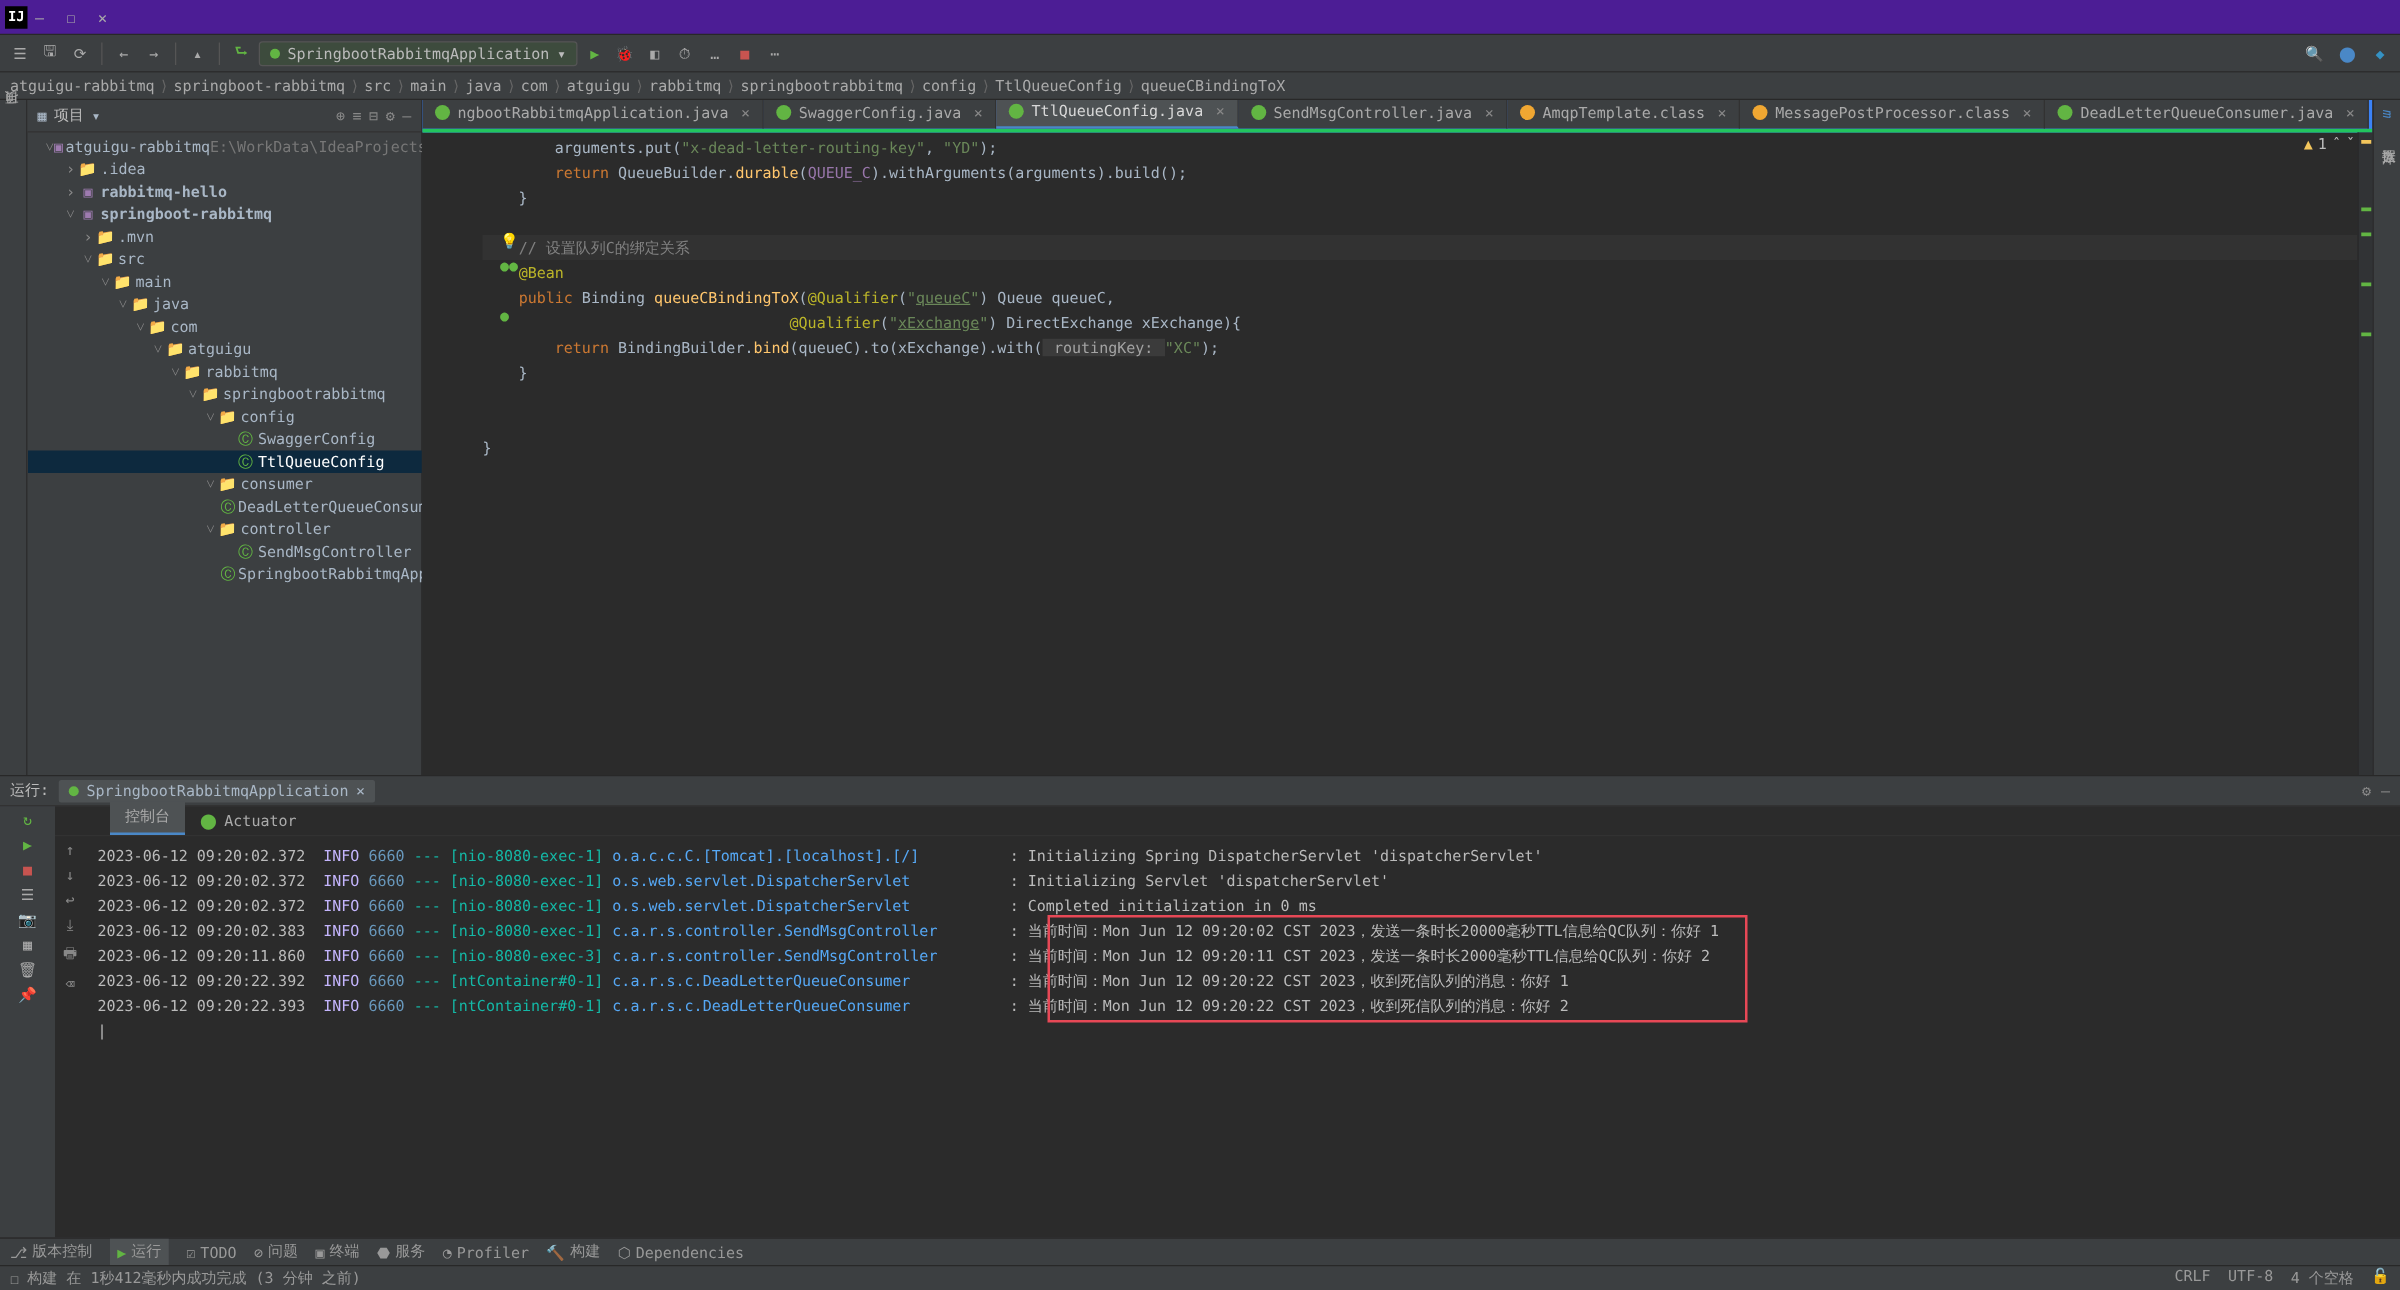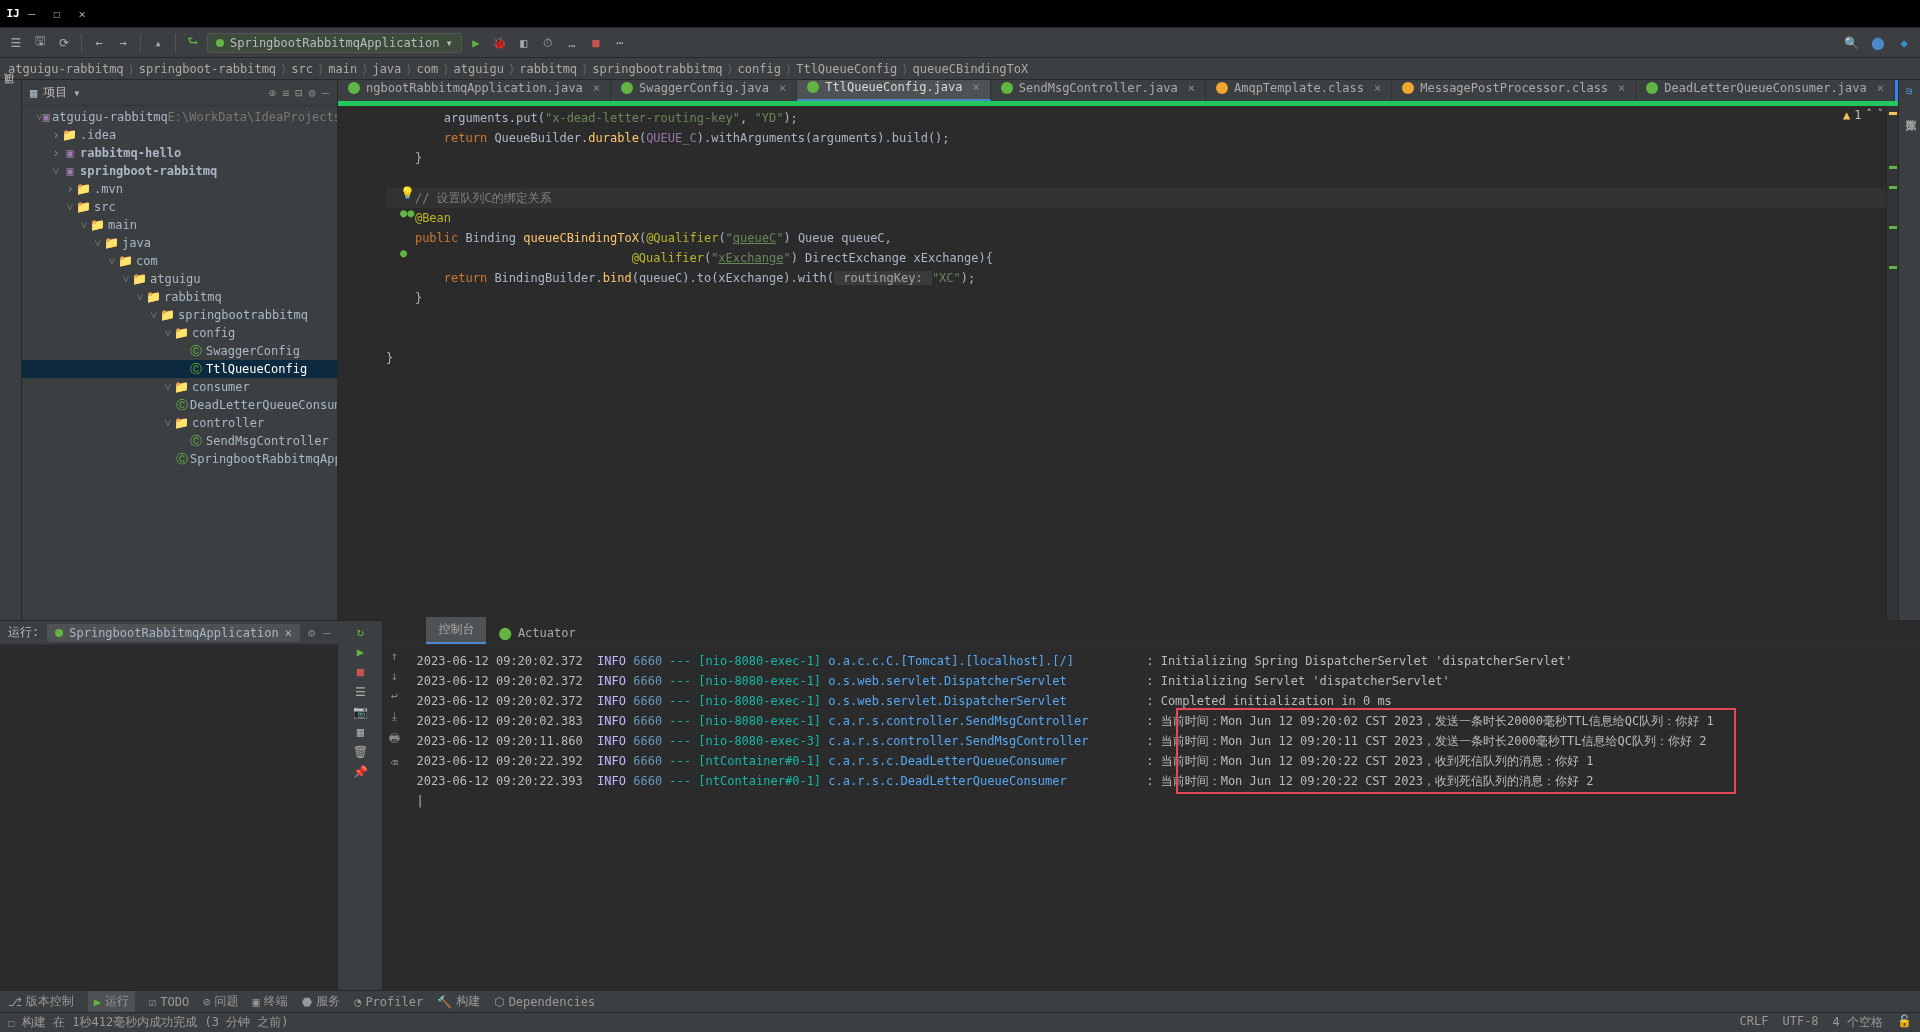--- a/index.html
+++ b/index.html
@@ -1,17 +1,17 @@
 <!DOCTYPE html>
 <html><head>
 <meta charset="utf-8">
 <style>
 *{margin:0;padding:0;box-sizing:border-box;font-family:"Microsoft YaHei",Consolas,monospace;font-size:12px;user-select:none}
 body{background:#2b2b2b;color:#a9b7c6;width:1920px;height:1032px;overflow:hidden;display:flex;flex-direction:column}
-.titlebar{height:28px;background:#000000;display:flex;align-items:center;padding:0 4px;border-bottom:1px solid #282828}
+.titlebar{height:28px;background:#4c1d95;display:flex;align-items:center;padding:0 4px;border-bottom:1px solid #282828}
 .titlebar .logo{width:18px;height:18px;background:#000;display:flex;align-items:center;justify-content:center;color:#fff;font-weight:bold;margin-right:6px;font-size:11px}
 .menu{display:flex;gap:2px}
 .menu-item{padding:3px 6px;color:#bbb;cursor:pointer}
 .title-text{flex:1;text-align:center;color:#8a8a8a}
 .winbtns{display:flex;gap:18px;color:#aaa;padding-right:8px}
 .toolbar{height:30px;background:#3c3f41;display:flex;align-items:center;padding:0 6px;gap:4px;border-bottom:1px solid #282828}
 .tool-ico{width:20px;height:20px;display:flex;align-items:center;justify-content:center;color:#aaa;cursor:pointer}
 .sep{width:1px;height:18px;background:#555;margin:0 3px}
 .run-pill{background:#3d4b3d;border:1px solid #555;border-radius:3px;padding:2px 8px;display:flex;align-items:center;gap:6px;color:#bbb}
 .dot-g{width:8px;height:8px;border-radius:50%;background:#62b543}
@@ -32,21 +32,21 @@
 .tree .row{display:flex;align-items:center;height:18px;padding-right:6px;white-space:nowrap}
 .tree .row.sel{background:#0d293e;color:#fff}
 .tree .arr{width:12px;text-align:center;color:#888}
 .tree .ico{width:16px;text-align:center}
 .tree .txt{margin-left:2px}
 .tree .dim{color:#777}
 .ic-folder{color:#b0a57e}
 .ic-mod{color:#9e7bb0}
 .ic-class{color:#62b543}
 .editor{flex:1;display:flex;flex-direction:column;background:#2b2b2b;min-width:0}
-.tabs{height:26px;background:#3b82f6;display:flex;align-items:flex-end;border-bottom:5px solid #22c55e;overflow:hidden}
+.tabs{height:26px;background:#3b82f6;display:flex;align-items:flex-end;border-bottom:3px solid #22c55e;overflow:hidden}
 .tab{height:26px;padding:0 10px;display:flex;align-items:center;gap:6px;color:#aaa;background:#3c3f41;border-right:1px solid #323232;font-size:11px;cursor:pointer}
 .tab.active{background:#4e5254;color:#d8d8d8;border-bottom:2px solid #4a88c7}
 .tab .x{color:#888;margin-left:4px}
 .tab .fi{width:12px;height:12px;border-radius:50%;background:#62b543;display:inline-block}
 .tab .fi.orange{background:#f0a732}
 .tabs-right{margin-left:auto;display:flex;align-items:center;gap:6px;padding:0 8px;color:#888}
 .code-wrap{flex:1;display:flex;min-height:0}
 .gutter{width:60px;background:#313335;color:#606366;text-align:right;padding:2px 8px 0 0;font-family:Consolas,monospace;font-size:13px;line-height:20px;position:relative}
 .code{flex:1;padding:2px 0 0 48px;font-family:Consolas,monospace;font-size:13px;line-height:20px;white-space:pre;position:relative}
 .code .cline{height:20px}
@@ -55,21 +55,21 @@
 .str{color:#6a8759}
 .cm{color:#808080}
 .fn{color:#ffc66d}
 .id2{color:#9876aa}
 .ann{color:#bbb529}
 .param{color:#a3a3a3;background:#3b3b3b;padding:0 2px}
 .errstrip{width:12px;background:#313335;border-left:1px solid #282828;position:relative}
 .errstrip .mark{position:absolute;left:2px;width:8px;height:3px}
 .warn-ind{position:absolute;top:2px;right:14px;display:flex;align-items:center;gap:4px;color:#bbb;font-size:11px}
 .warn-ind .tri{color:#f2c55c}
-.run-panel{height:370px;background:#2b2b2b;display:flex;flex-direction:row;border-top:1px solid #282828}
+.run-panel{height:370px;background:#2b2b2b;display:flex;flex-direction:column;border-top:1px solid #282828}
 .run-head{height:24px;background:#3c3f41;display:flex;align-items:center;padding:0 8px;gap:8px;border-bottom:1px solid #323232}
 .run-head .lbl{color:#bbb}
 .run-tabname{background:#4e5254;padding:2px 8px;border-radius:2px;display:flex;align-items:center;gap:6px}
 .run-icons{margin-left:auto;display:flex;gap:8px;color:#888}
 .sub-tabs{height:24px;display:flex;align-items:flex-end;padding-left:44px;border-bottom:1px solid #323232}
 .sub-tab{padding:4px 12px;color:#aaa;display:flex;align-items:center;gap:6px}
 .sub-tab.active{background:#4e5254;border-bottom:2px solid #4a88c7}
 .run-left{width:44px;background:#3c3f41;display:flex;flex-direction:column;align-items:center;padding-top:4px;gap:6px}
 .run-left2{width:24px;display:flex;flex-direction:column;align-items:center;padding-top:4px;gap:6px;color:#888}
 .run-left span{color:#aaa;cursor:pointer}

